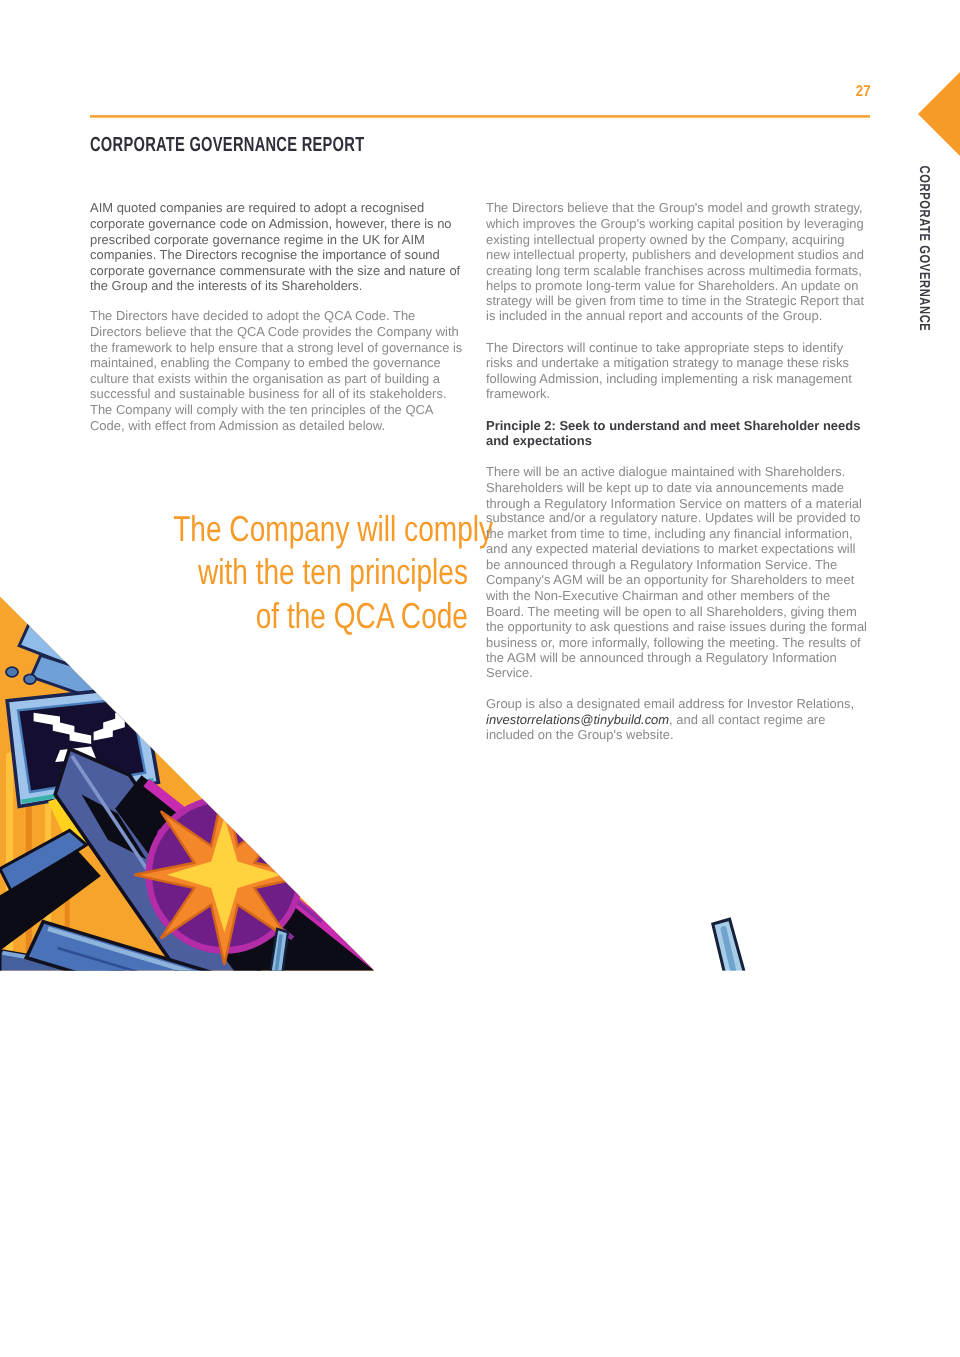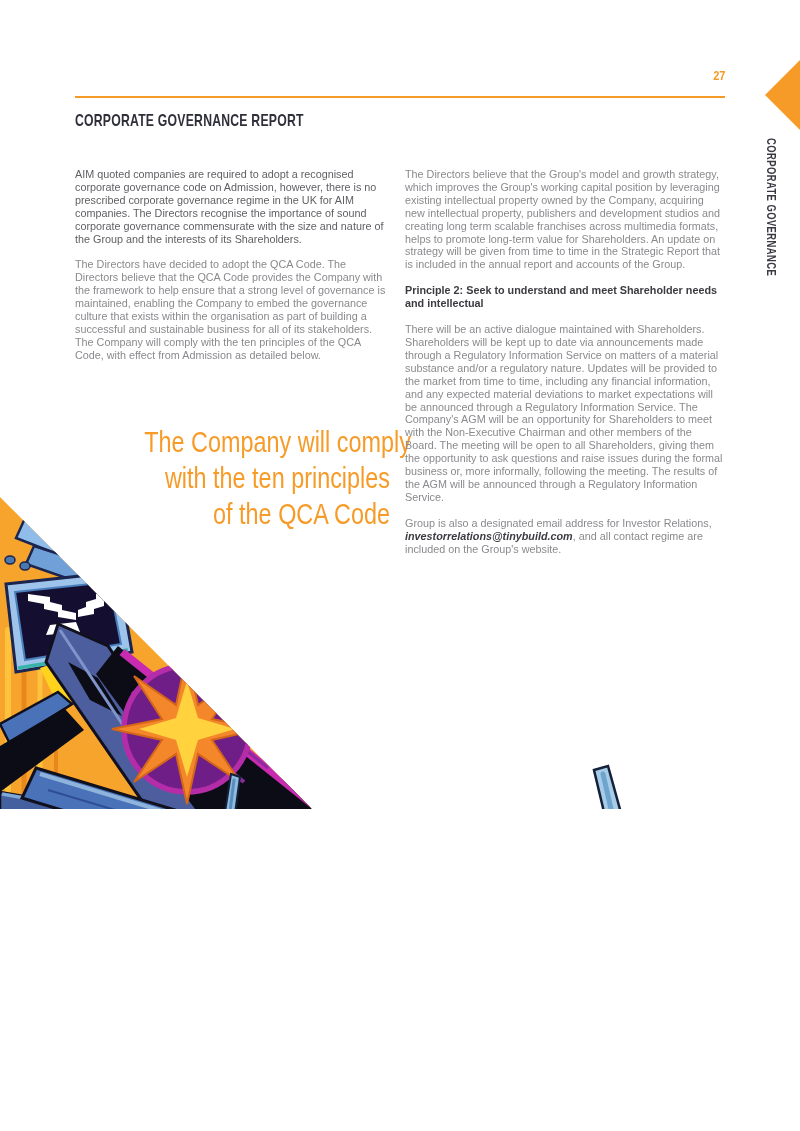--- a/index.html
+++ b/index.html
@@ -17,21 +17,21 @@
               letter-spacing:.6px;writing-mode:vertical-rl;transform:scaleY(.78);transform-origin:top right;
               white-space:nowrap;}
   
   .col{position:absolute;top:168px;font-size:10.8px;line-height:12.9px;}
   .col p{margin:0 0 13px 0;}
   .col-left{left:75px;width:315px;}
   .col-right{left:405px;width:318px;}
   .lead{color:#5f5f64;}
   .body-gray{color:#8a8a8e;}
   .p-head{color:#3b3b41;font-weight:bold;margin:0;}
-  .email{color:#3b3b41;font-weight:bold;font-style:italic;text-decoration:none;}
+  .email{color:#3b3b41;font-weight:normal;font-style:italic;text-decoration:none;}
   .pull-quote{position:absolute;left:75px;top:424px;width:315px;text-align:right;color:#F79B28;
               font-size:30px;line-height:36px;transform:scaleX(.78);transform-origin:right top;
               white-space:nowrap;}
   
   .art{position:absolute;left:0;top:481px;width:800px;height:650px;}
 </style>
 </head>
 <body>
 
 <div class="page">
@@ -48,21 +48,22 @@
   </div>
 
   <div class="pull-quote">
     <div>The Company will comply</div>
     <div>with the ten principles</div>
     <div>of the QCA Code</div>
   </div>
 
   <div class="col col-right">
     <p class="body-gray">The Directors believe that the Group's model and growth strategy, which improves the Group's working capital position by leveraging existing intellectual property owned by the Company, acquiring new intellectual property, publishers and development studios and creating long term scalable franchises across multimedia formats, helps to promote long-term value for Shareholders. An update on strategy will be given from time to time in the Strategic Report that is included in the annual report and accounts of the Group.</p>
-    <p class="p-head">Principle 2: Seek to understand and meet Shareholder needs and intellectual</p>
+    <p class="body-gray">The Directors will continue to take appropriate steps to identify risks and undertake a mitigation strategy to manage these risks following Admission, including implementing a risk management framework.</p>
+    <p class="p-head">Principle 2: Seek to understand and meet Shareholder needs and expectations</p>
     <p class="body-gray">There will be an active dialogue maintained with Shareholders. Shareholders will be kept up to date via announcements made through a Regulatory Information Service on matters of a material substance and/or a regulatory nature. Updates will be provided to the market from time to time, including any financial information, and any expected material deviations to market expectations will be announced through a Regulatory Information Service. The Company's AGM will be an opportunity for Shareholders to meet with the Non-Executive Chairman and other members of the Board. The meeting will be open to all Shareholders, giving them the opportunity to ask questions and raise issues during the formal business or, more informally, following the meeting. The results of the AGM will be announced through a Regulatory Information Service.</p>
     <p class="body-gray"><span>Group is also a designated email address for Investor Relations, </span><span class="email">investorrelations@tinybuild.com</span><span>, and all contact regime are included on the Group's website.</span></p>
   </div>
 
   <svg class="art" viewBox="0 481 800 650">
     <defs>
       <clipPath id="artClip">
           <polygon points="0,497 310,807 436,948 638,1131 0,1131"></polygon>
         </clipPath>
     </defs>

